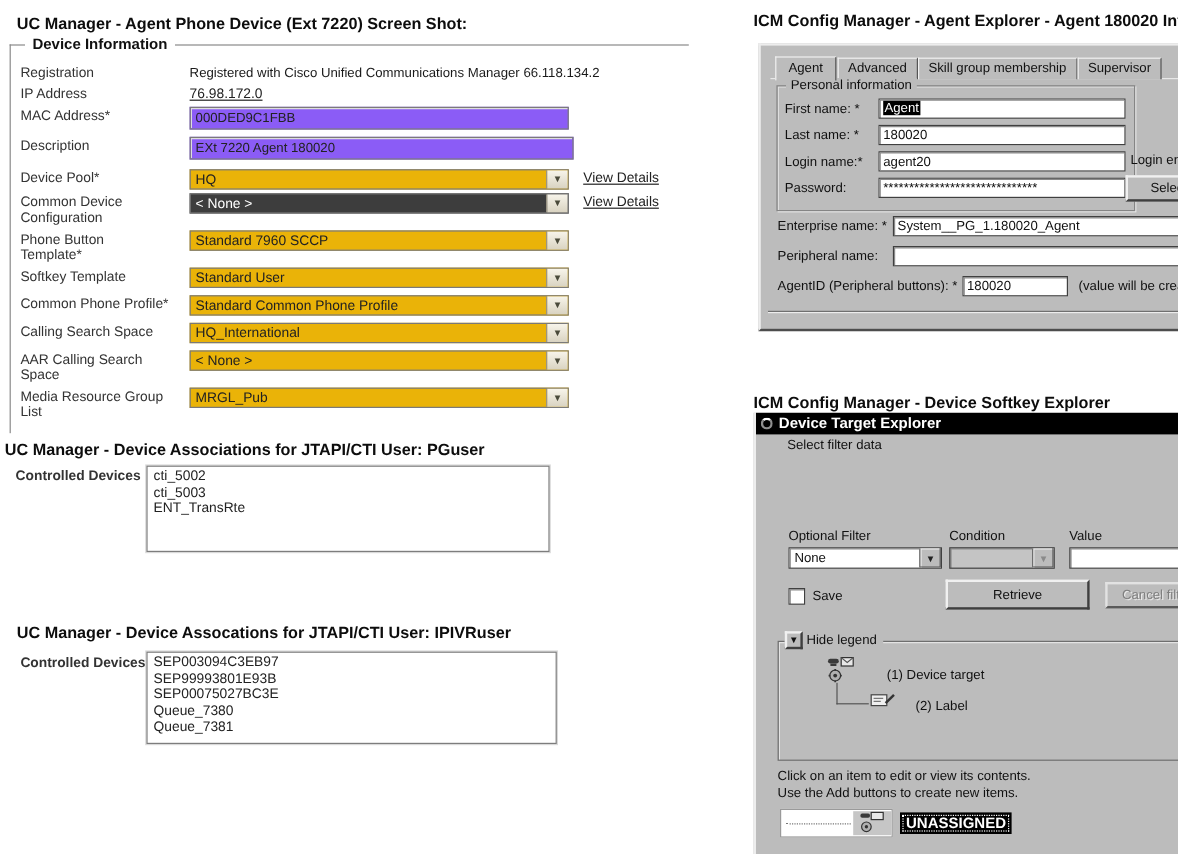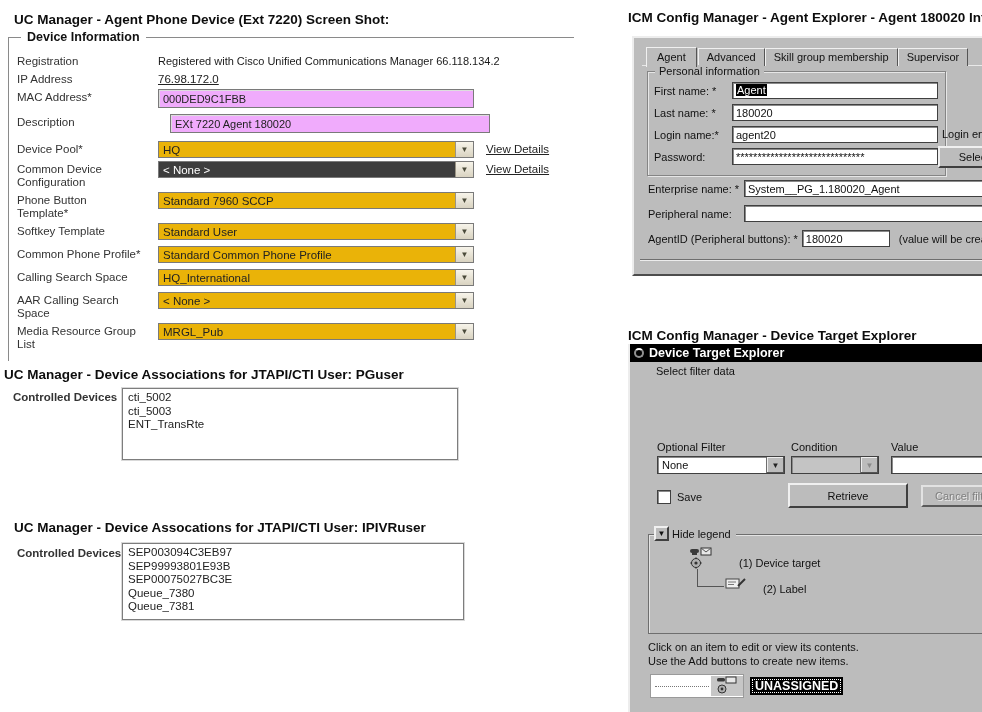--- a/index.html
+++ b/index.html
@@ -12,21 +12,21 @@
   #devinfo{position:absolute;left:8px;top:30px;width:557px;height:324px;margin:0;
            border:none;border-top:1px solid #8a8a8a;border-left:1px solid #8a8a8a;
            padding:6px 0 0 8px;}
   #devinfo legend{font-weight:bold;font-size:12.5px;padding:0 6px;margin-left:4px;color:#111;}
   .frow{display:grid;grid-template-columns:120px 1fr;column-gap:21px;align-items:start;
         margin-bottom:3px;font-size:11.5px;}
   .flabel{color:#333;line-height:13px;padding-top:2px;}
   .nowrap{white-space:nowrap;}
   .plainval{padding-top:2px;}
   .linkval{text-decoration:underline;color:#222;padding-top:2px;display:inline-block;}
-  input.text{width:306px;height:15px;border:1px solid #7a7a7a;background:#f0abfc;
+  input.text{width:306px;height:15px;border:1px solid #7a7a7a;background:#8b5cf6;
              font-family:"Liberation Sans",sans-serif;font-size:11px;padding:1px 4px;color:#222;
              box-shadow:inset 1px 1px 0 #ddd;}
   .ctrlcell{display:flex;align-items:flex-start;}
   .selwrap{width:316px;height:17px;border:1px solid #7a7a7a;background:#eab308;display:flex;
            align-items:center;font-size:11.5px;box-sizing:border-box;}
   .selwrap .val{flex:1;padding:0 4px;white-space:nowrap;overflow:hidden;color:#222;}
   .selwrap .arrow{width:17px;align-self:stretch;background:linear-gradient(#f7f4ea,#d9d3c1);
            border-left:1px solid #9a9484;display:flex;align-items:center;justify-content:center;
            font-size:8px;color:#4a4a3a;}
   .selwrap.dark{background:#3d3d3d;}
@@ -123,21 +123,21 @@
     <div><span class="linkval">76.98.172.0</span></div>
   </div>
 
   <div class="frow" style="margin-bottom:6px">
     <div class="flabel">MAC Address*</div>
     <div><input class="text" value="000DED9C1FBB" style=""></div>
   </div>
 
   <div class="frow" style="margin-bottom:8px">
     <div class="flabel">Description</div>
-    <div><input class="text" style="width: 310px; margin-left: 12px;" value="EXt 7220 Agent 180020"></div>
+    <div><input class="text" style="width: 310px;" value="EXt 7220 Agent 180020"></div>
   </div>
 
   <div class="frow">
     <div class="flabel">Device Pool*</div>
     <div class="ctrlcell">
       <div class="selwrap">
         <span class="val">HQ</span>
         <span class="arrow">▼</span>
       </div>
       <span class="viewdetails">View Details</span>
@@ -277,21 +277,21 @@
     <input class="sunken" style="width: 252px;" value="">
   </div>
   <div class="abs fieldline" style="left:14px;top:192px">
     <span class="fl-label">AgentID (Peripheral buttons): *</span>
     <input class="sunken" style="width: 80px; margin-left: 4px;" value="180020">
     <span class="fl-label" style="margin-left:9px">(value will be created</span>
   </div>
   <div class="abs groove" style="left:6px;right:0;top:221px"></div>
 </div>
 
-<div class="abs sec-title" style="left:628px;top:328px">ICM Config Manager - Device Target Explorer</div>
+<div class="abs sec-title" style="left:628px;top:328px">ICM Config Manager - Device Softkey Explorer</div>
 
 <div class="abs" id="dt-win">
   <div class="titlebar">
     <span class="tb-icon"></span>
     <span>Device Target Explorer</span>
   </div>
   <div class="small-lbl" style="margin:3px 0 0 26px">Select filter data</div>
 
   <span class="abs small-lbl" style="left:27px;top:97px">Optional Filter</span>
   <div class="abs combo" style="left:27px;top:112px;width:128px">

